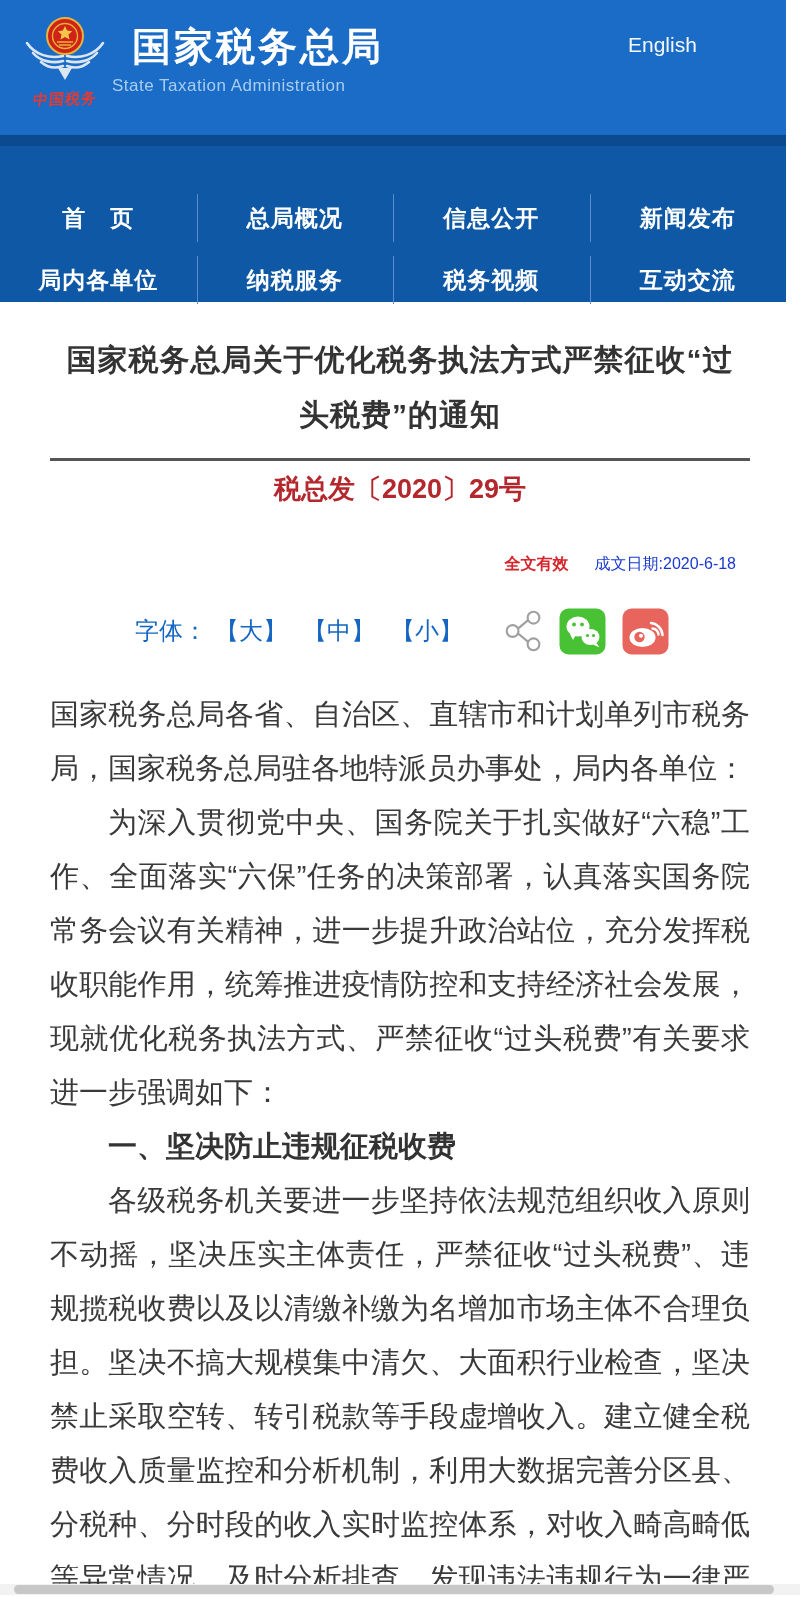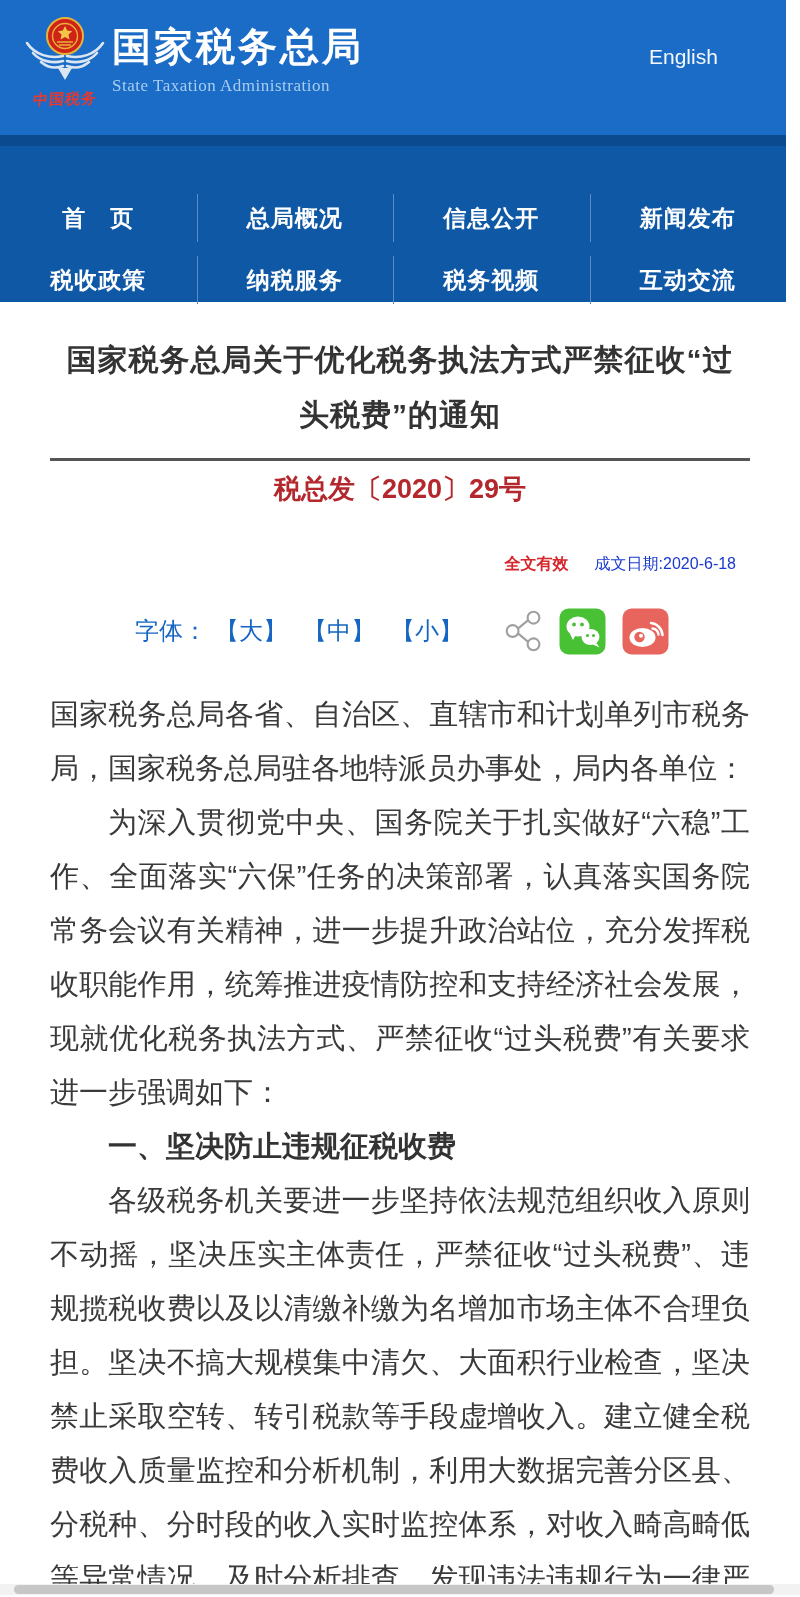--- a/index.html
+++ b/index.html
@@ -13,24 +13,24 @@
   .header {
     position:absolute; top:0; left:0; width:786px; height:135px;
     background:#1a6cc6;
   }
   .logo { position:absolute; left:22px; top:12px; width:86px; height:110px; text-align:center; cursor:pointer; }
   .logo-caption {
     display:block; margin-top:-4px; color:#e8392f; font-size:15px; font-weight:bold;
     transform:skewX(-8deg) rotate(-2deg); letter-spacing:1px;
   }
   .org-names { position:absolute; left:112px; top:24px; }
-  .org-cn { color:#ffffff; font-size:39px; font-weight:bold; letter-spacing:3px; line-height:46px; }
-  .org-en { color:#a9cdf0; font-size:17px; letter-spacing:0.5px; margin-top:6px;font-family:Liberation Serif, serif; }
+  .org-cn { color:#ffffff; font-size:39px; font-weight:bold; letter-spacing:3px; line-height:46px;margin-left:20px; }
+  .org-en { color:#a9cdf0; font-size:17px; letter-spacing:0.5px; margin-top:6px; }
   .english-link {
-    position:absolute; left:628px; top:45px; color:#f4f8fd; font-size:21px; cursor:pointer;margin-left:21px;
+    position:absolute; left:628px; top:33px; color:#f4f8fd; font-size:21px; cursor:pointer;
   }
 
   
   .nav {
     position:absolute; top:135px; left:0; width:786px; height:167px;
     background:#0f58a5; border-top:11px solid #0b4a8e;
   }
   .nav-row { list-style:none; display:flex; width:786px; height:56px;margin-top:44px; }
   .nav-row.second { margin-top:6px; }
   .nav-item {
@@ -112,21 +112,21 @@
   </div>
 
   <div class="nav">
     <ul class="nav-row">
       <li class="nav-item">首　页</li>
       <li class="nav-item">总局概况</li>
       <li class="nav-item">信息公开</li>
       <li class="nav-item">新闻发布</li>
     </ul>
     <ul class="nav-row second">
-      <li class="nav-item">税收政策</li>
+      <li class="nav-item">局内各单位</li>
       <li class="nav-item">纳税服务</li>
       <li class="nav-item">税务视频</li>
       <li class="nav-item">互动交流</li>
     </ul>
   </div>
 
   <div class="content">
 
     <h1 class="doc-title">国家税务总局关于优化税务执法方式严禁征收“过头税费”的通知</h1>
 

